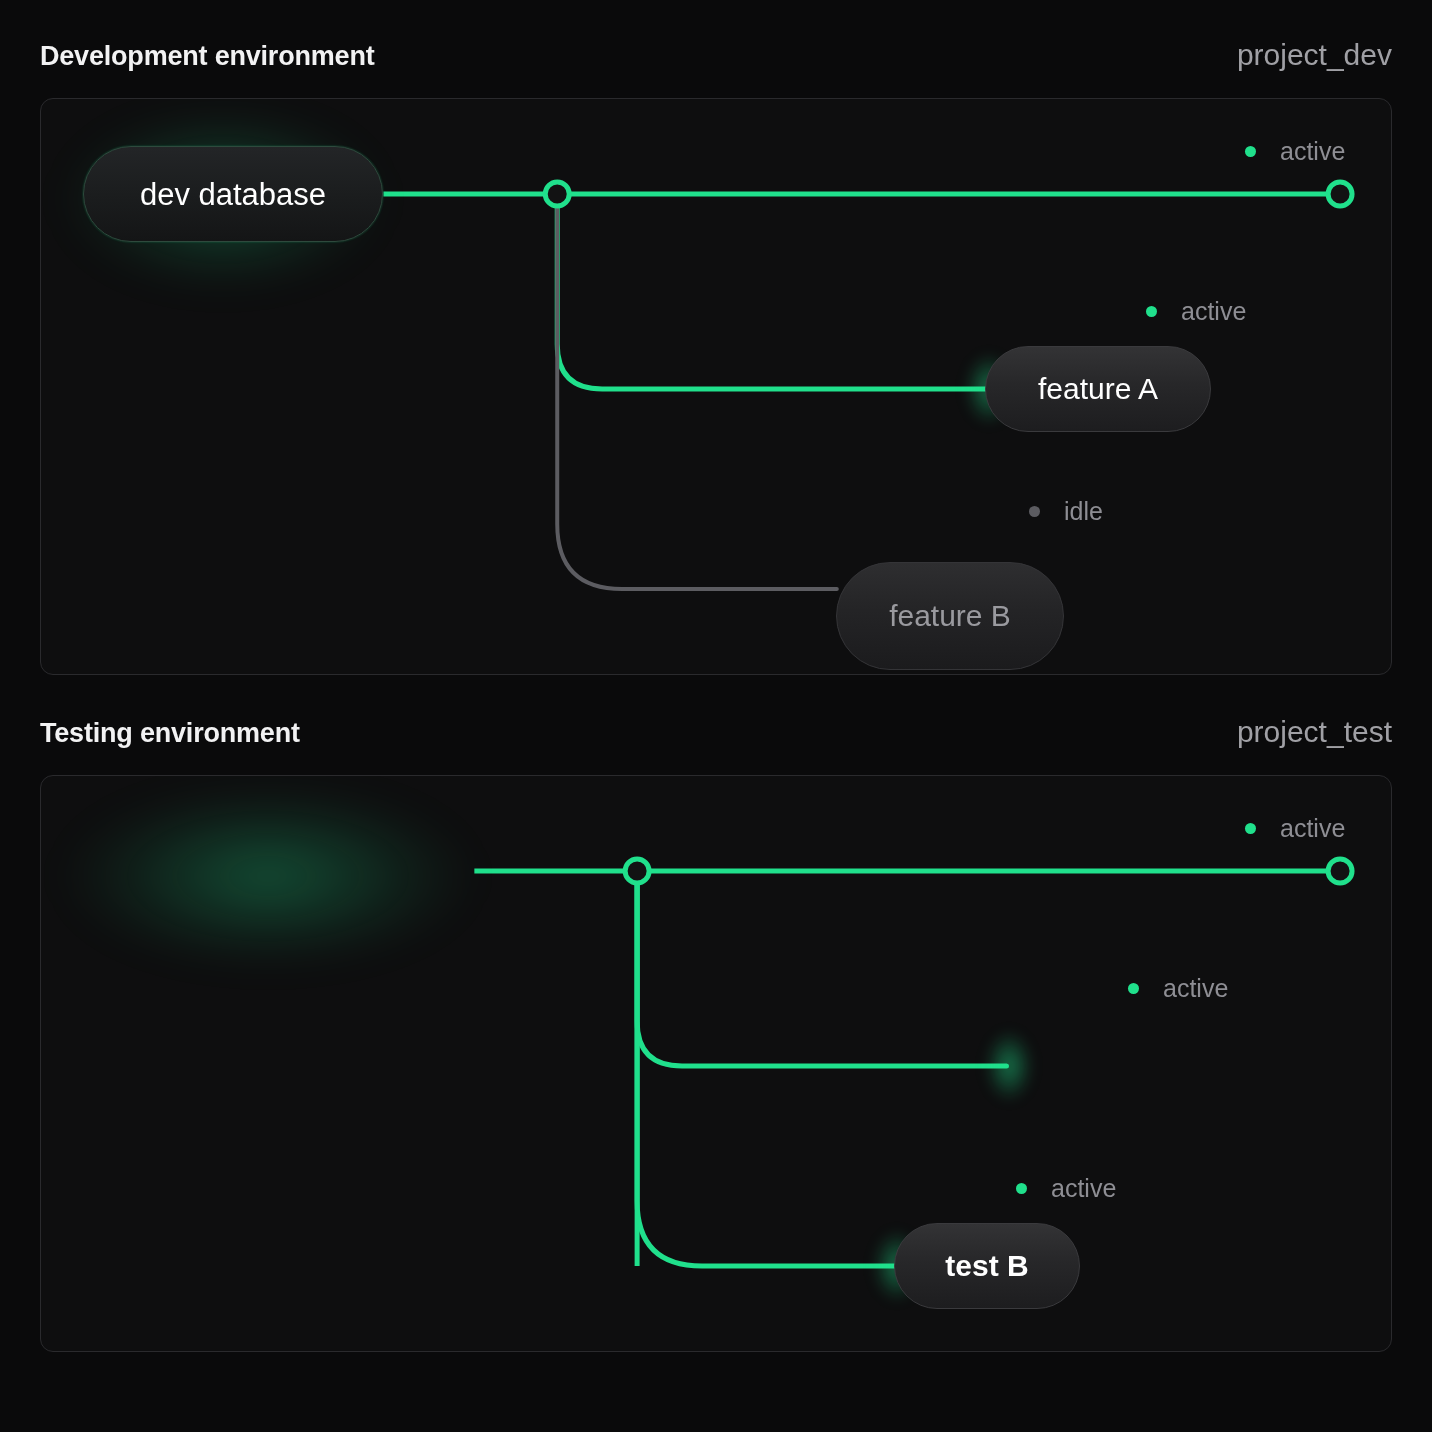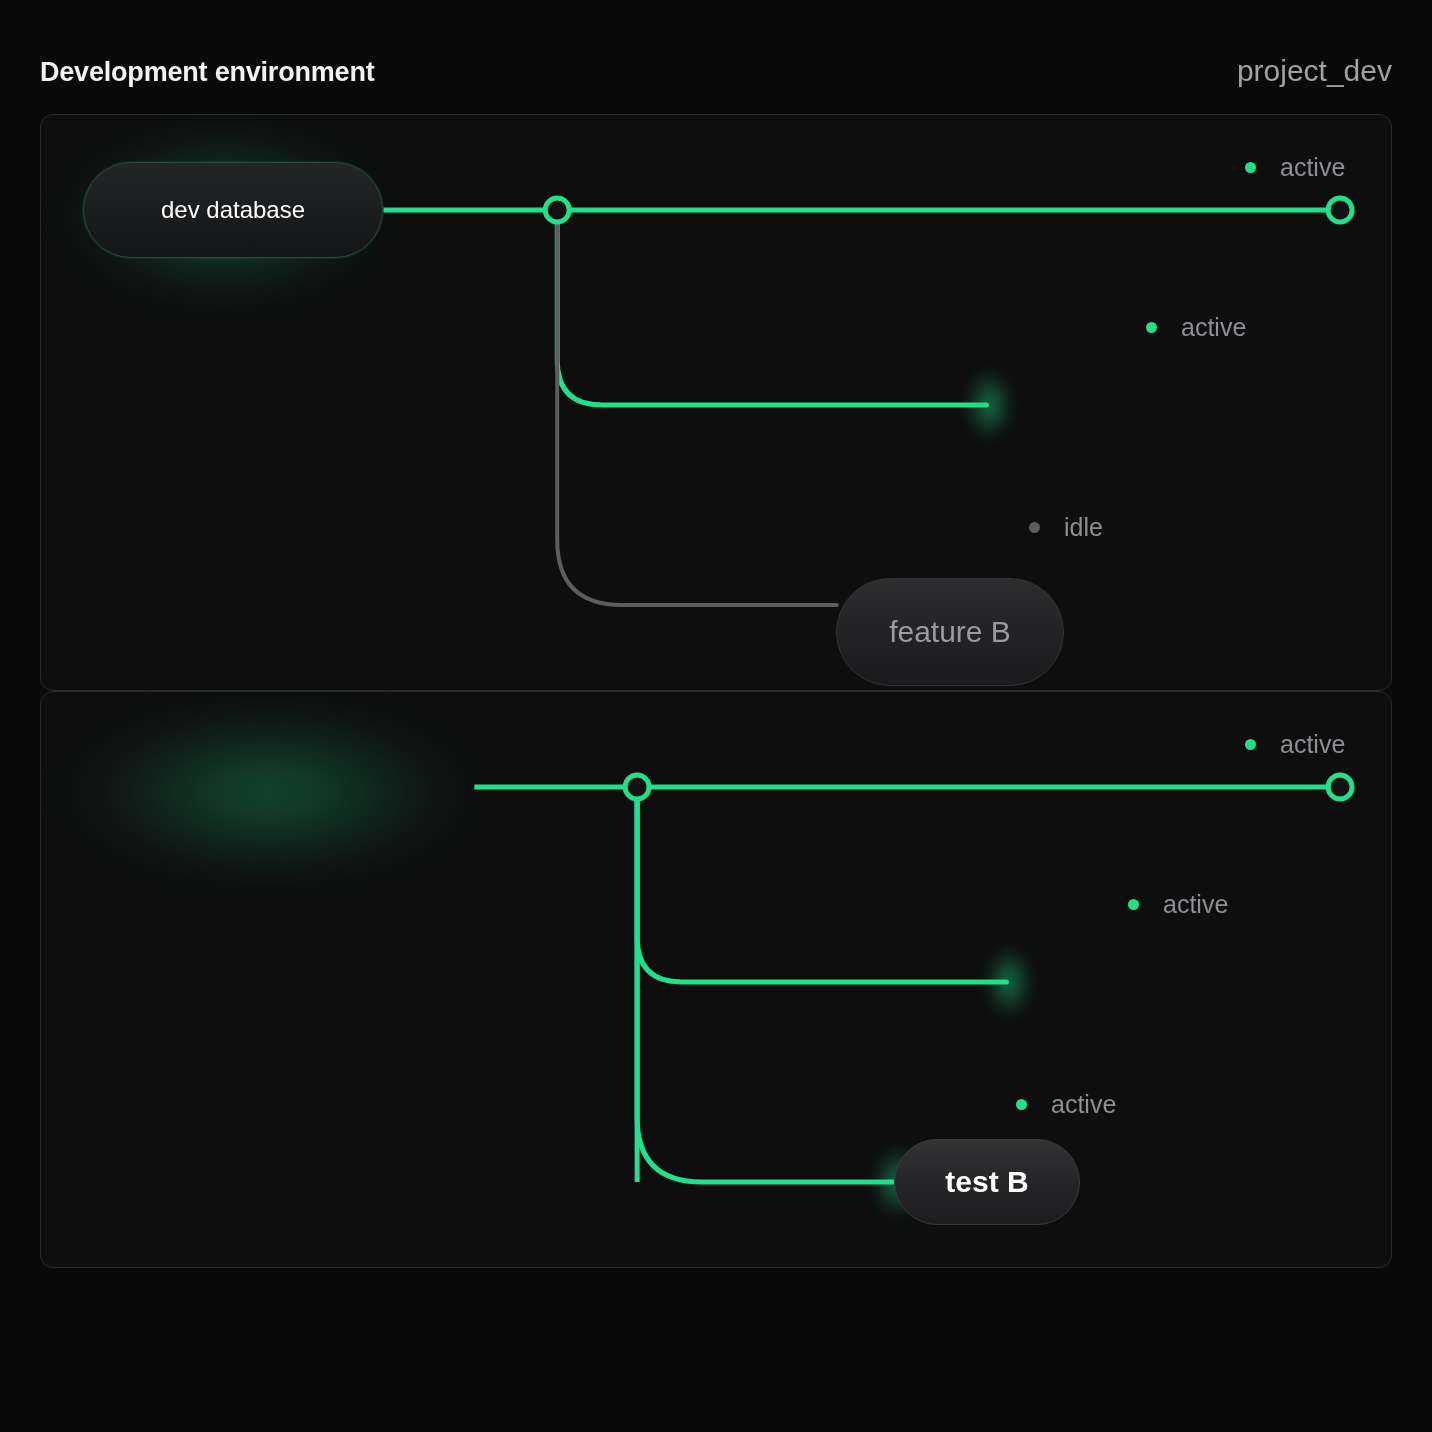--- a/index.html
+++ b/index.html
@@ -13,21 +13,21 @@
     font-family: "Liberation Sans", sans-serif;
     -webkit-font-smoothing: antialiased;
     overflow: hidden;
   }
   .page {
     position: relative;
     width: 1432px;
     height: 1432px;
     background: #0a0a0b;
     box-sizing: border-box;
-    padding: 16px 40px;
+    padding: 0 40px;
   }
 
   
   .section-head {
     position: relative;
     display: flex;
     align-items: baseline;
     justify-content: space-between;
     height: 60px;
   }
@@ -76,21 +76,21 @@
     color: #ffffff;
     font-size: 30px;
     white-space: nowrap;
     z-index: 3;
   }
   .node.db {
     background: linear-gradient(180deg, #232527 0%, #1b1d1e 50%, #141516 100%);
     border: 1px solid #2e4a3d;
     box-shadow: 0 0 2px rgba(32,224,140,0.35);
   }
-  .node.db .node-label { font-size: 24px; }
+  .node.db .node-label { font-size: 31px; }
   .node.idle {
     background: linear-gradient(180deg, #2e2e30 0%, #242426 45%, #1b1b1d 100%);
     border: 1px solid #343437;
     color: #9a9a9f;
   }
   .node-label { line-height: 1; }
 
   
   .db-glow {
     position: absolute;
@@ -185,31 +185,38 @@
     <div class="status" style="left:1204px; top:38px;">
       <span class="dot"></span>
       <span>active</span>
     </div>
 
     <div class="edge-glow" style="left:925px; top:255px;"></div>
     <div class="status" style="left:1105px; top:198px;">
       <span class="dot"></span>
       <span>active</span>
     </div>
+    <div class="node" style="left:944px; top:247px; width:226px; height:86px;">
+      <span class="node-label">feature A</span>
+    </div>
 
     <div class="status idle" style="left:988px; top:398px;">
       <span class="dot"></span>
       <span>idle</span>
     </div>
     <div class="node idle" style="left:795px; top:463px; width:228px; height:108px;">
       <span class="node-label">feature B</span>
     </div>
 
   </div>
 
+  <div class="section-head" style="padding-top:40px;">
+    <div class="section-title">Testing environment</div>
+    <div class="section-project">project_test</div>
+  </div>
 
   <div class="card test">
 
     <svg class="graph-svg" viewBox="0 0 1352 575" preserveAspectRatio="none">
 
       <path d="M 434 95 L 1301 95" fill="none" stroke="#20e08c" stroke-width="5"></path>
 
       <path d="M 597 95 L 597 490" fill="none" stroke="#20e08c" stroke-width="5"></path>
 
       <path d="M 597 95 L 597 245 Q 597 290 642 290 L 967 290" fill="none" stroke="#20e08c" stroke-width="5" stroke-linecap="round"></path>

